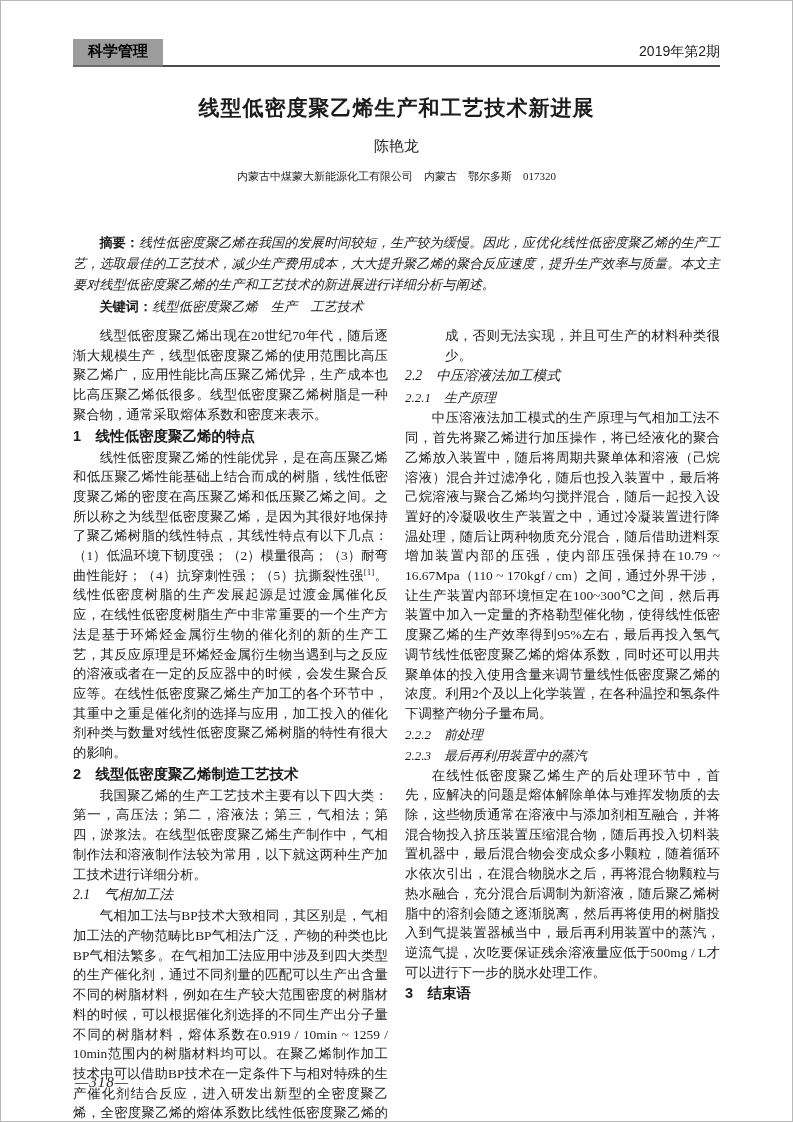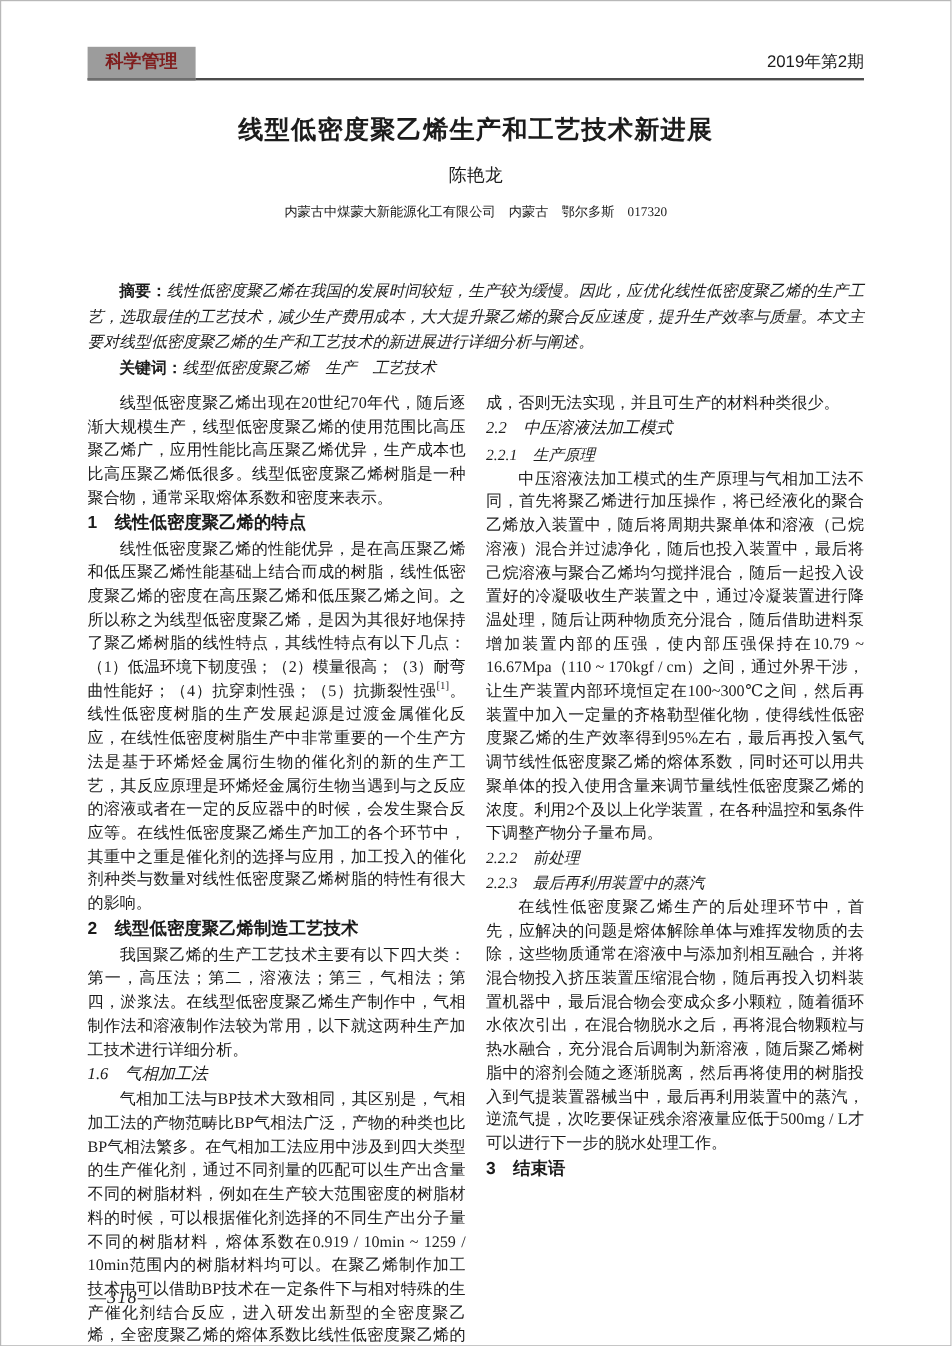--- a/index.html
+++ b/index.html
@@ -16,21 +16,21 @@
   }
   
   .hdr {
     display: flex; align-items: flex-end;
     border-bottom: 2px solid #4c4c4c;
     height: 30px;
   }
   .badge {
     display: inline-block;
     background: #9c9c9c;
-    color: #7f1d1d;
+    color: #000000;
     font-family: "Liberation Sans", "DejaVu Sans", sans-serif;
     font-weight: bold;
     font-size: 15px;
     padding: 3px 15px 4px 15px;
     border-bottom: 2px solid #6e6e6e;
     margin-bottom: -2px;
   }
   .issue {
     margin-left: auto;
     font-family: "Liberation Sans", "DejaVu Sans", sans-serif;
@@ -77,21 +77,21 @@
     gap: 17px;
     margin-top: 9px;
   }
   .col { flex: 1; min-width: 0; }
   .para, .para-cont {
     font-size: 13.4px;
     line-height: 19.7px;
     text-align: justify;
   }
   .para { text-indent: 2em; }
-  .para-cont { text-indent: 0; }
+  .para-cont { text-indent: 0; margin-left: 40px; }
   sup.cite { font-size: 9px; line-height: 0; }
   .h-sec {
     font-family: "Liberation Sans", "DejaVu Sans", sans-serif;
     font-weight: bold;
     font-size: 14.5px;
     line-height: 21px;
     padding: 1px 0;
   }
   .h-sub {
     font-style: italic;
@@ -138,21 +138,21 @@
   </div>
 
   <div class="cols">
 
     <div class="col">
       <p class="para">线型低密度聚乙烯出现在20世纪70年代，随后逐渐大规模生产，线型低密度聚乙烯的使用范围比高压聚乙烯广，应用性能比高压聚乙烯优异，生产成本也比高压聚乙烯低很多。线型低密度聚乙烯树脂是一种聚合物，通常采取熔体系数和密度来表示。</p>
       <div class="h-sec">1　线性低密度聚乙烯的特点</div>
       <p class="para"><span>线性低密度聚乙烯的性能优异，是在高压聚乙烯和低压聚乙烯性能基础上结合而成的树脂，线性低密度聚乙烯的密度在高压聚乙烯和低压聚乙烯之间。之所以称之为线型低密度聚乙烯，是因为其很好地保持了聚乙烯树脂的线性特点，其线性特点有以下几点：（1）低温环境下韧度强；（2）模量很高；（3）耐弯曲性能好；（4）抗穿刺性强；（5）抗撕裂性强</span><sup class="cite">[1]</sup><span>。线性低密度树脂的生产发展起源是过渡金属催化反应，在线性低密度树脂生产中非常重要的一个生产方法是基于环烯烃金属衍生物的催化剂的新的生产工艺，其反应原理是环烯烃金属衍生物当遇到与之反应的溶液或者在一定的反应器中的时候，会发生聚合反应等。在线性低密度聚乙烯生产加工的各个环节中，其重中之重是催化剂的选择与应用，加工投入的催化剂种类与数量对线性低密度聚乙烯树脂的特性有很大的影响。</span></p>
       <div class="h-sec">2　线型低密度聚乙烯制造工艺技术</div>
       <p class="para">我国聚乙烯的生产工艺技术主要有以下四大类：第一，高压法；第二，溶液法；第三，气相法；第四，淤浆法。在线型低密度聚乙烯生产制作中，气相制作法和溶液制作法较为常用，以下就这两种生产加工技术进行详细分析。</p>
-      <div class="h-sub">1.6　气相加工法</div>
+      <div class="h-sub">2.1　气相加工法</div>
       <p class="para"><span>气相加工法与BP技术大致相同，其区别是，气相加工法的产物范畴比BP气相法广泛，产物的种类也比BP气相法繁多。在气相加工法应用中涉及到四大类型的生产催化剂，通过不同剂量的匹配可以生产出含量不同的树脂材料，例如在生产较大范围密度的树脂材料的时候，可以根据催化剂选择的不同生产出分子量不同的树脂材料，熔体系数在0.919 / 10min ~ 1259 / 10min范围内的树脂材料均可以。在聚乙烯制作加工技术中可以借助BP技术在一定条件下与相对特殊的生产催化剂结合反应，进入研发出新型的全密度聚乙烯，全密度聚乙烯的熔体系数比线性低密度聚乙烯的小，只有0.35 / 10min ~ 309 / 10min，，UCC气相加工法生产出来的树脂材料的覆盖面积在四种加工法中是最大的。其中，与UCC气相加工法相比窄太多</span></p>
     </div>
 
     <div class="col">
       <p class="para-cont">成，否则无法实现，并且可生产的材料种类很少。</p>
       <div class="h-sub">2.2　中压溶液法加工模式</div>
       <div class="h-subsub">2.2.1　生产原理</div>
       <p class="para">中压溶液法加工模式的生产原理与气相加工法不同，首先将聚乙烯进行加压操作，将已经液化的聚合乙烯放入装置中，随后将周期共聚单体和溶液（己烷溶液）混合并过滤净化，随后也投入装置中，最后将己烷溶液与聚合乙烯均匀搅拌混合，随后一起投入设置好的冷凝吸收生产装置之中，通过冷凝装置进行降温处理，随后让两种物质充分混合，随后借助进料泵增加装置内部的压强，使内部压强保持在10.79 ~ 16.67Mpa（110 ~ 170kgf / cm）之间，通过外界干涉，让生产装置内部环境恒定在100~300℃之间，然后再装置中加入一定量的齐格勒型催化物，使得线性低密度聚乙烯的生产效率得到95%左右，最后再投入氢气调节线性低密度聚乙烯的熔体系数，同时还可以用共聚单体的投入使用含量来调节量线性低密度聚乙烯的浓度。利用2个及以上化学装置，在各种温控和氢条件下调整产物分子量布局。</p>
       <div class="h-subsub">2.2.2　前处理</div>
       <div class="h-subsub">2.2.3　最后再利用装置中的蒸汽</div>

